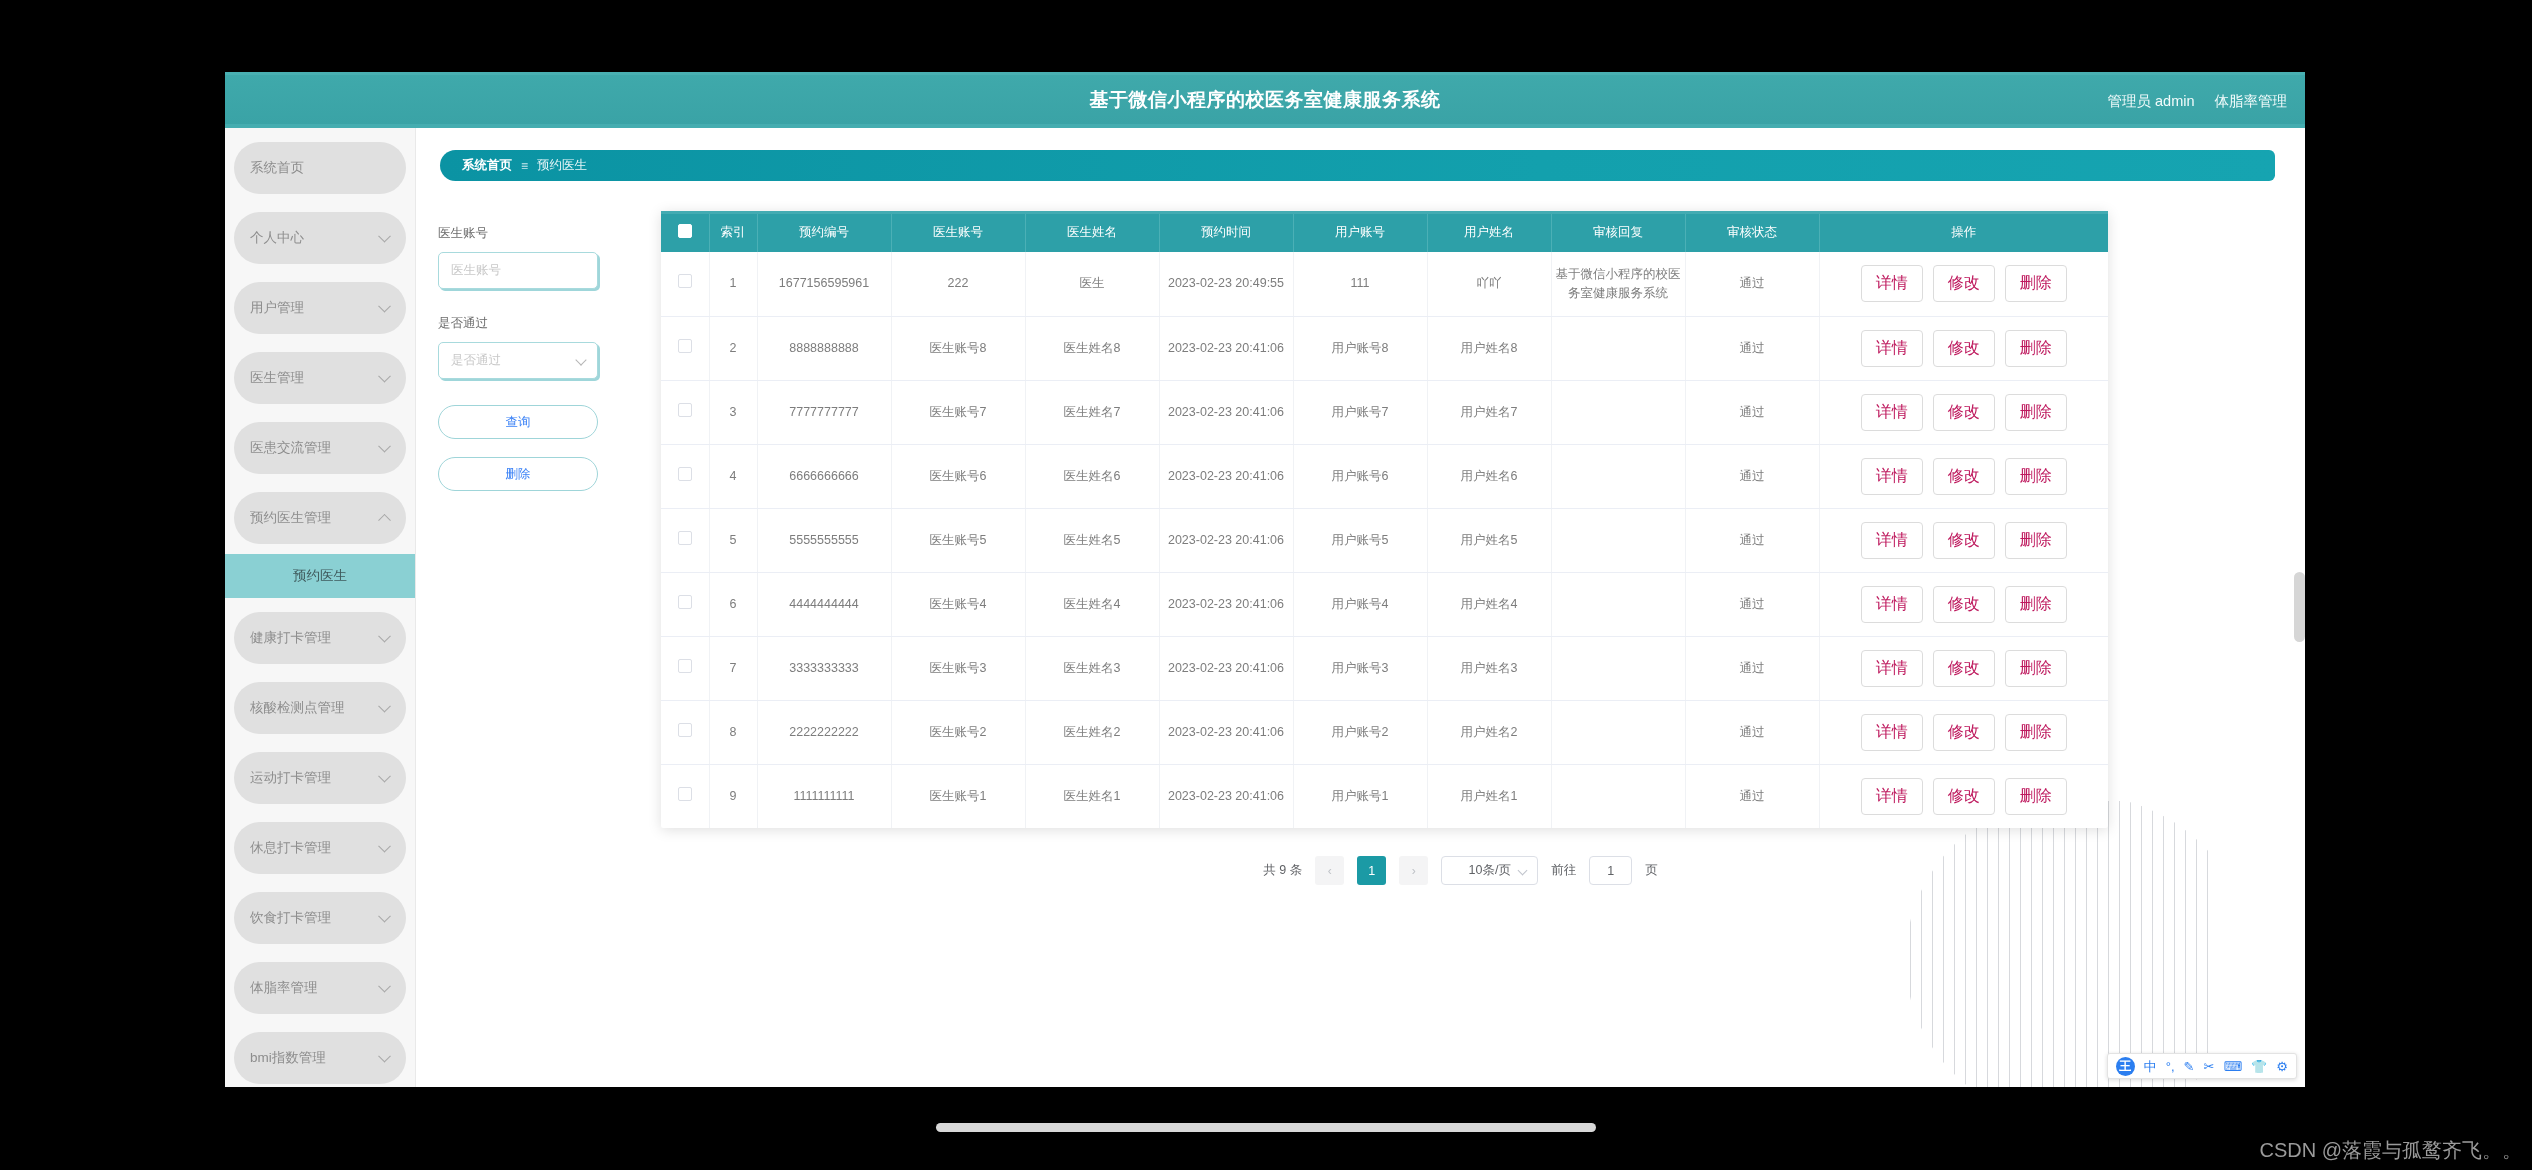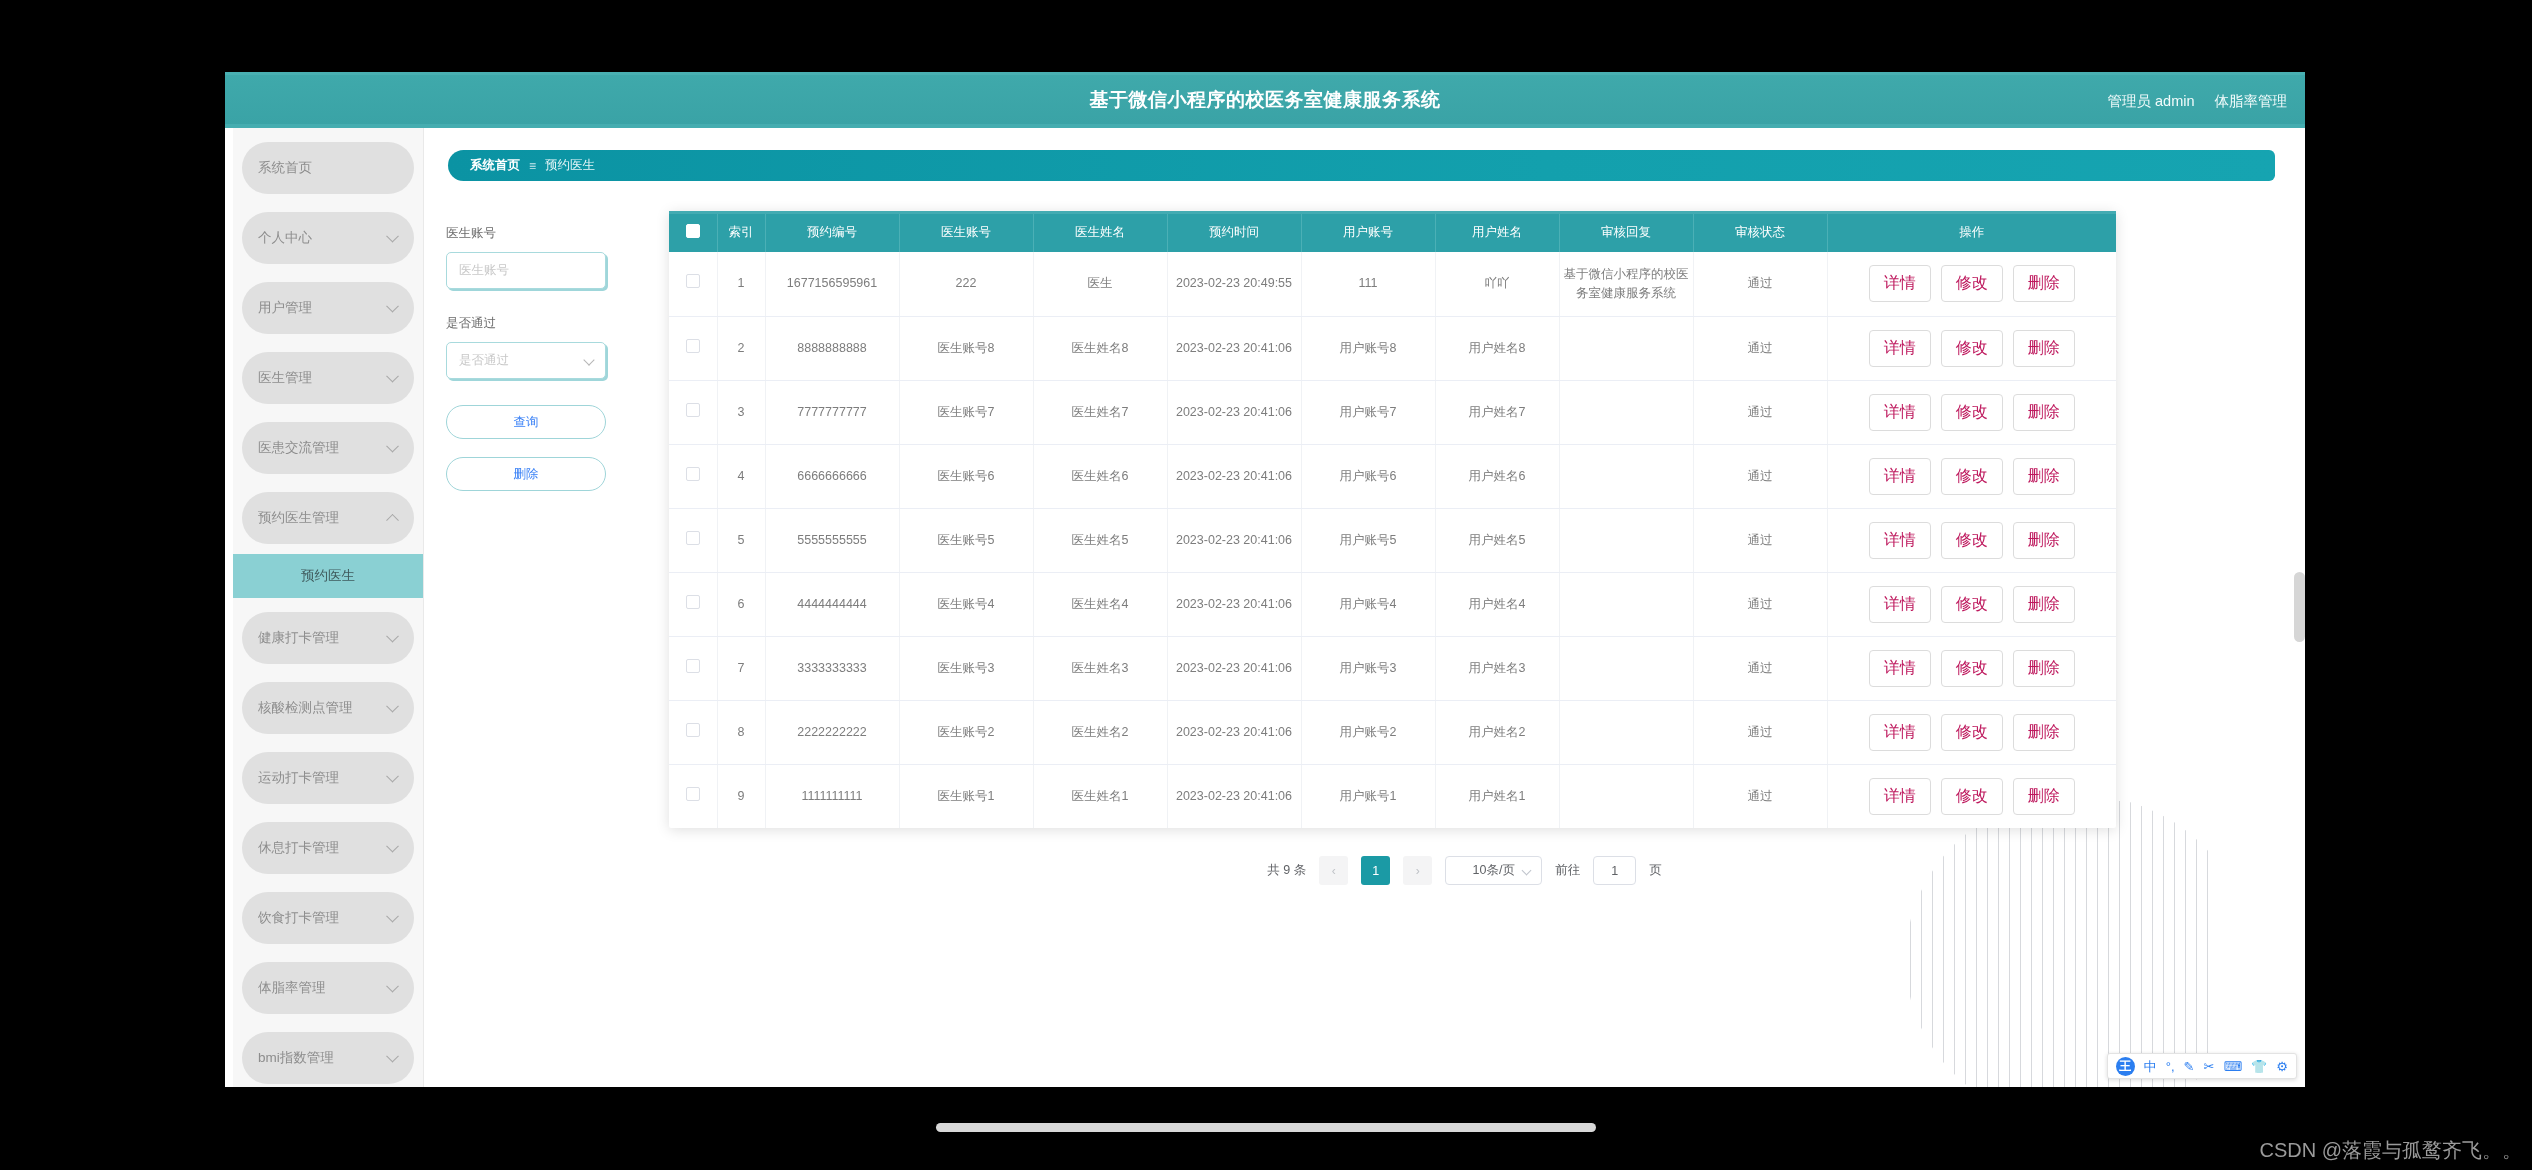--- a/index.html
+++ b/index.html
@@ -40,21 +40,21 @@
     display: flex; align-items: center; gap: 20px;
   }
   #header-right span {
     color: #f2fbfb; font-size: 14.5px;
   }
   #header-rule {
     height: 4px; background: #45adb0;
   }
 
   
-  #body-area { display: flex; height: 963px; background:#fff;padding-left:8px; }
+  #body-area { display: flex; height: 963px; background:#fff; }
 
   
   #sidebar {
     width: 191px;
     background: #f7f7f7;
     border-right: 1px solid #e9e9e9;
     padding-top: 14px;
     overflow: hidden;
     position: relative;
   }

